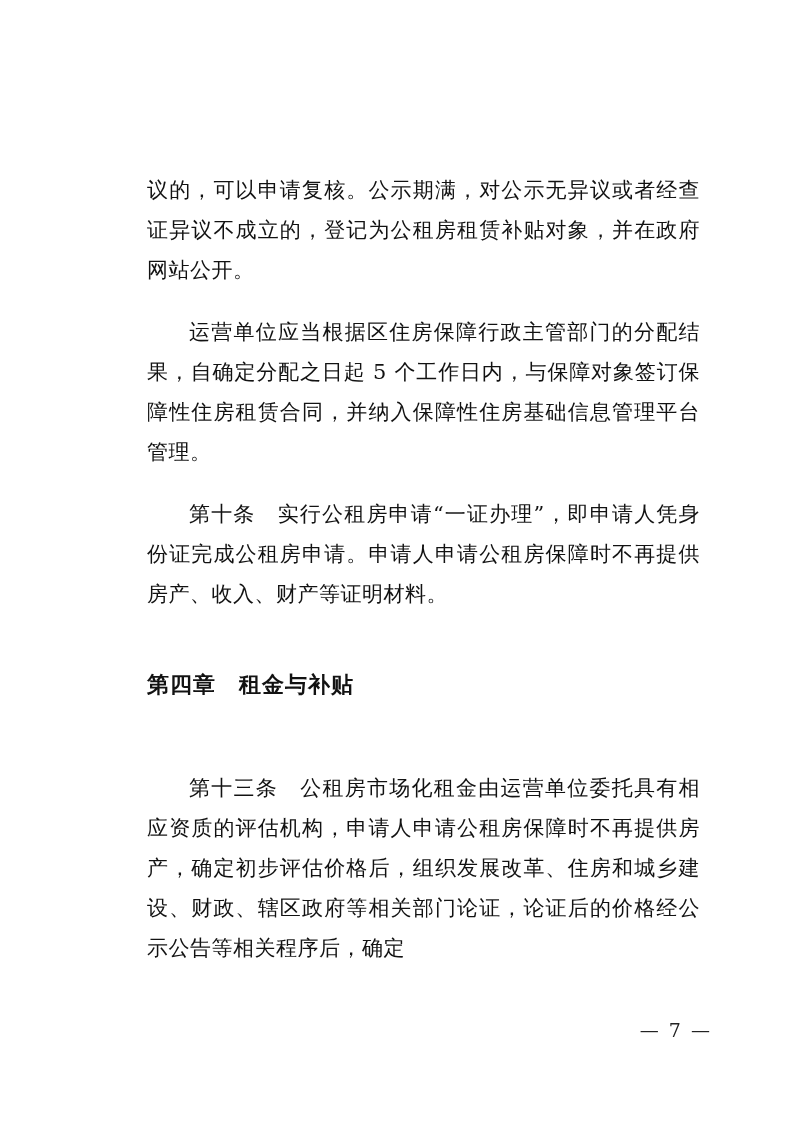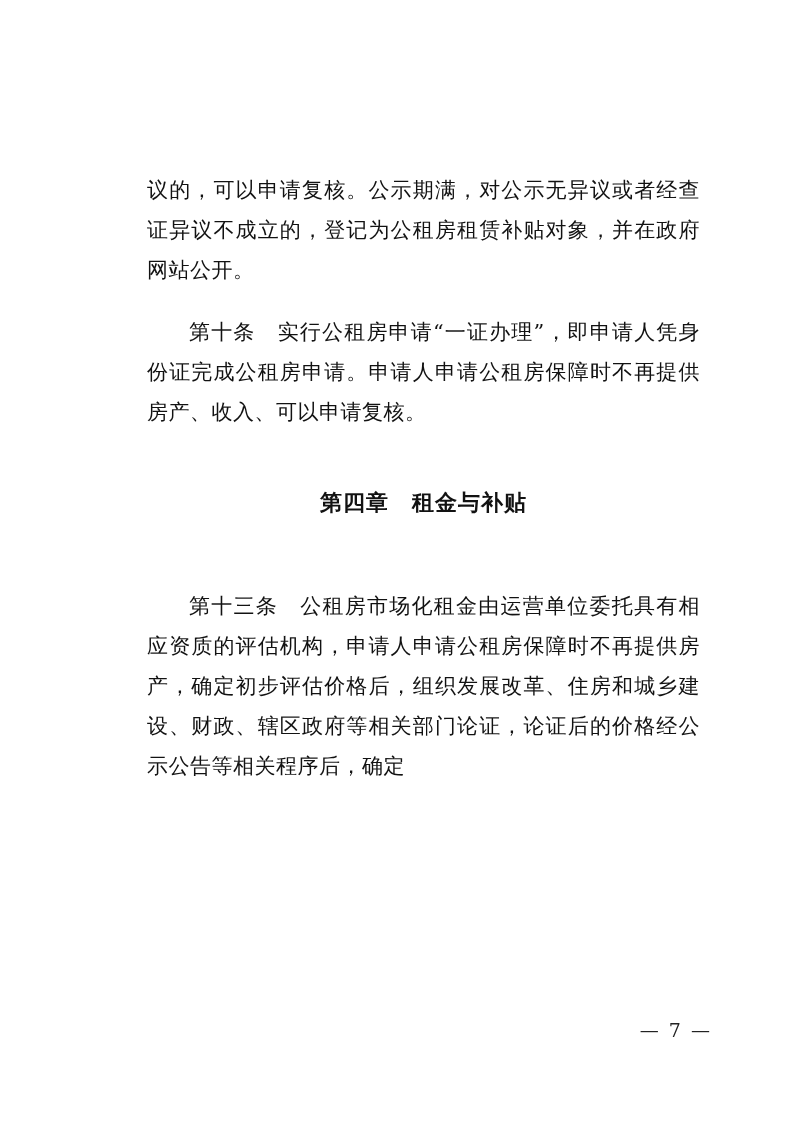--- a/index.html
+++ b/index.html
@@ -23,21 +23,21 @@
       text-align: justify;
       text-justify: inter-ideograph;
       letter-spacing: 0.5px;
     }
     .para { text-indent: 0; }
     .para.indent { text-indent: 2em; }
     .chapter-heading {
       font-family: "DejaVu Sans", "Liberation Sans", sans-serif;
       font-weight: bold;
       font-size: 22px;
-      text-align: center;
+      text-align: left;
       text-indent: 0;
       letter-spacing: 1px;
       margin-top: 29px;
       margin-bottom: 41px;
       line-height: 40px;
     }
     .page-number {
       position: absolute;
       top: 986px;
       right: 92px;
@@ -46,21 +46,22 @@
       color: #222222;
       letter-spacing: 2px;
     }
   </style>
 </head>
 <body>
 
 <div class="page">
   <div class="content">
     <p class="para">议的，可以申请复核。公示期满，对公示无异议或者经查证异议不成立的，登记为公租房租赁补贴对象，并在政府网站公开。</p>
-    <p class="para indent">第十条　实行公租房申请“一证办理”，即申请人凭身份证完成公租房申请。申请人申请公租房保障时不再提供房产、收入、可以申请复核。</p>
+    <p class="para indent">运营单位应当根据区住房保障行政主管部门的分配结果，自确定分配之日起 5 个工作日内，与保障对象签订保障性住房租赁合同，并纳入保障性住房基础信息管理平台管理。</p>
+    <p class="para indent">第十条　实行公租房申请“一证办理”，即申请人凭身份证完成公租房申请。申请人申请公租房保障时不再提供房产、收入、财产等证明材料。</p>
 
     <h2 class="chapter-heading">第四章　租金与补贴</h2>
 
     <p class="para indent">第十三条　公租房市场化租金由运营单位委托具有相应资质的评估机构，申请人申请公租房保障时不再提供房产，确定初步评估价格后，组织发展改革、住房和城乡建设、财政、辖区政府等相关部门论证，论证后的价格经公示公告等相关程序后，确定</p>
   </div>
 
   <div class="page-number">— 7 —</div>
 </div>
 
 </body></html>

